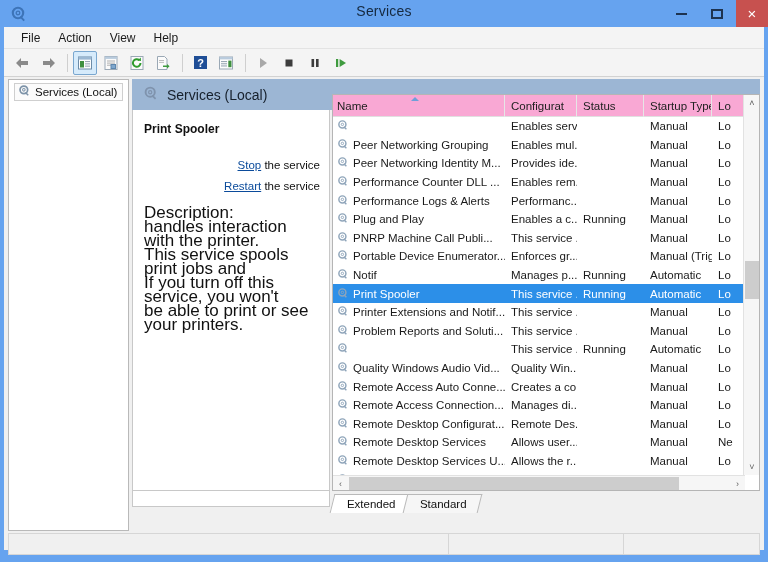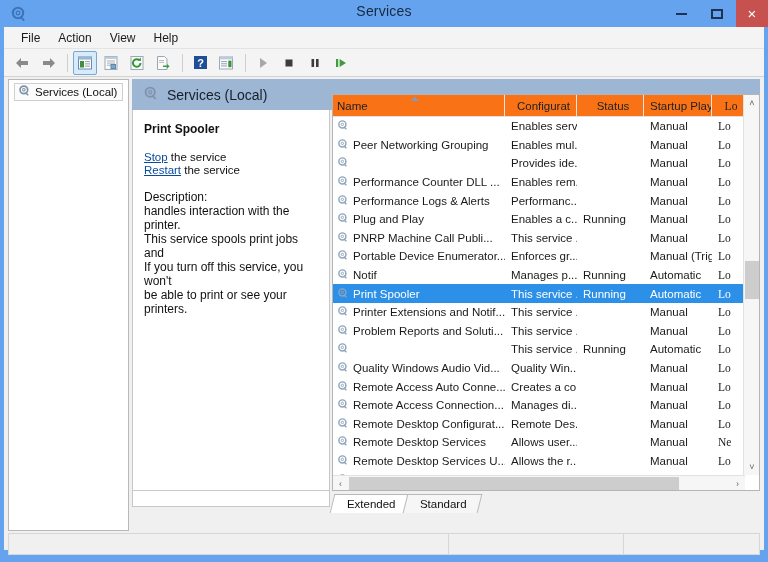--- a/index.html
+++ b/index.html
@@ -114,34 +114,33 @@
   #detail-panel {
     position: absolute; left: 0; top: 31px; width: 198px; height: 381px;
     background: #ffffff; border: 1px solid #c8c8c8; border-top: none;
     padding: 12px 9px 0 11px;
     overflow: hidden;
   }
   #svc-name { font-size: 12px; font-weight: bold; color: #111; }
   .act-link {
     font-size: 11.5px; color: #0b4b9b; text-decoration: underline; cursor: pointer;
   }
-  .act-line { font-size: 11.5px; color: #111; margin-top: 1px; }
-  #desc-block { margin-top: 14px; font-size: 12px; color: #111; line-height: 14px; }
+  .act-line { font-size: 11.5px; color: #111; margin-top: 9px; text-align: right; }
+  #desc-block { margin-top: 14px; font-size: 17px; color: #111; line-height: 14px; }
 
   
   #list-panel {
     position: absolute; left: 200px; top: 15px; width: 428px; height: 397px;
     background: #ffffff; border: 1px solid #b5b5b5;
     overflow: hidden;
   }
   #list-header {
     position: absolute; left: 0; top: 0; height: 22px; width: 412px;
-    background: #f97316; border-bottom: 1px solid #e0e0e0;
+    background: #f9a8d4; border-bottom: 1px solid #e0e0e0;
     display: flex;
-    text-align: center;
   }
   .col-h {
     position: relative; height: 22px; line-height: 22px;
     font-size: 11.5px; color: #222; padding-left: 6px;
     border-right: 1px solid #e6e6e6;
     overflow: hidden; white-space: nowrap;
   }
   .sort-arrow {
     position: absolute; top: 2px; left: 78px;
     width: 0; height: 0;
@@ -157,21 +156,21 @@
   .row.selected .cell { color: #ffffff; }
   .cell {
     font-size: 11.5px; color: #1a1a1a; padding-left: 6px;
     overflow: hidden; white-space: nowrap; text-overflow: clip;
   }
   .c-name  { width: 172px; display: flex; align-items: center; padding-left: 4px; }
   .c-name .txt { margin-left: 4px; }
   .c-desc  { width: 72px; }
   .c-stat  { width: 67px; }
   .c-start { width: 68px; }
-  .c-logon { width: 33px; font-family: Liberation Serif, serif; }
+  .c-logon { width: 33px; }
 
   
   #vscroll {
     position: absolute; right: 0; top: 0; width: 16px; height: 380px;
     background: #f6f6f6; border-left: 1px solid #e2e2e2;
   }
   .sb-arrow {
     position: absolute; left: 0; width: 16px; height: 16px;
     display: flex; align-items: center; justify-content: center;
     font-size: 9px; color: #606060;
@@ -409,21 +408,21 @@
 
         <div id="list-panel">
 
           <div id="list-header">
             <div class="col-h c-name">
               <span>Name</span>
               <i class="sort-arrow"></i>
             </div>
             <div class="col-h c-desc">Configurat</div>
             <div class="col-h c-stat">Status</div>
-            <div class="col-h c-start">Startup Play</div>
+            <div class="col-h c-start">Startup Type</div>
             <div class="col-h c-logon">Lo</div>
           </div>
 
           <div id="rows">
               <div class="row">
                 <div class="cell c-name">
                   <span><svg width="12" height="12" viewBox="0 0 14 14">
                       <circle cx="6.3" cy="6.3" r="4.1" fill="none" stroke="#8fa5ba" stroke-width="1.7"></circle>
                       <circle cx="6.3" cy="6.3" r="1.4" fill="none" stroke="#8fa5ba" stroke-width="1.1"></circle>
                       <rect x="8.6" y="8.6" width="4.1" height="1.6" fill="#8fa5ba" transform="rotate(45 8.6 8.6)"></rect>
@@ -448,20 +447,21 @@
                 <div class="cell c-start">Manual</div>
                 <div class="cell c-logon">Lo</div>
               </div>
               <div class="row">
                 <div class="cell c-name">
                   <span><svg width="12" height="12" viewBox="0 0 14 14">
                       <circle cx="6.3" cy="6.3" r="4.1" fill="none" stroke="#8fa5ba" stroke-width="1.7"></circle>
                       <circle cx="6.3" cy="6.3" r="1.4" fill="none" stroke="#8fa5ba" stroke-width="1.1"></circle>
                       <rect x="8.6" y="8.6" width="4.1" height="1.6" fill="#8fa5ba" transform="rotate(45 8.6 8.6)"></rect>
                     </svg></span>
+                  <span class="txt">Peer Networking Identity M...</span>
                 </div>
                 <div class="cell c-desc">Provides ide...</div>
                 <div class="cell c-stat"></div>
                 <div class="cell c-start">Manual</div>
                 <div class="cell c-logon">Lo</div>
               </div>
               <div class="row">
                 <div class="cell c-name">
                   <span><svg width="12" height="12" viewBox="0 0 14 14">
                       <circle cx="6.3" cy="6.3" r="4.1" fill="none" stroke="#8fa5ba" stroke-width="1.7"></circle>

